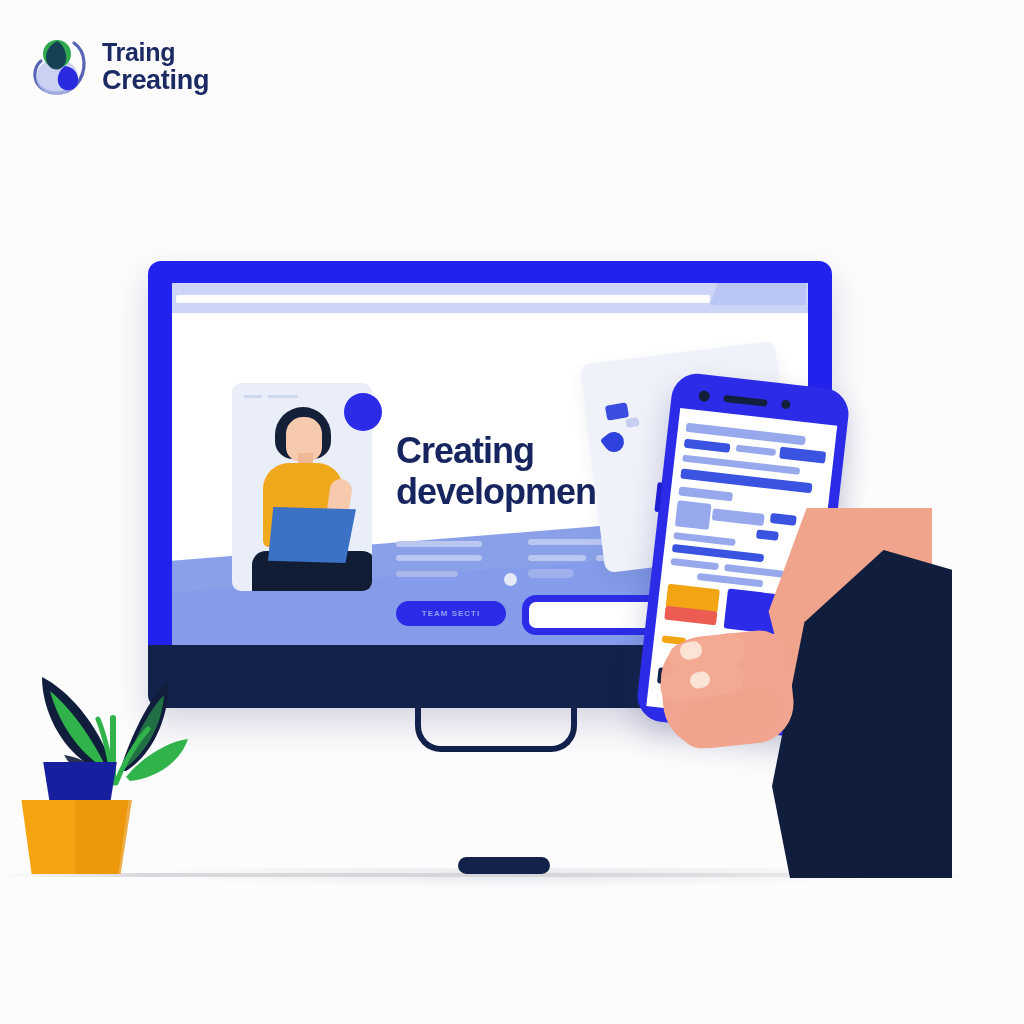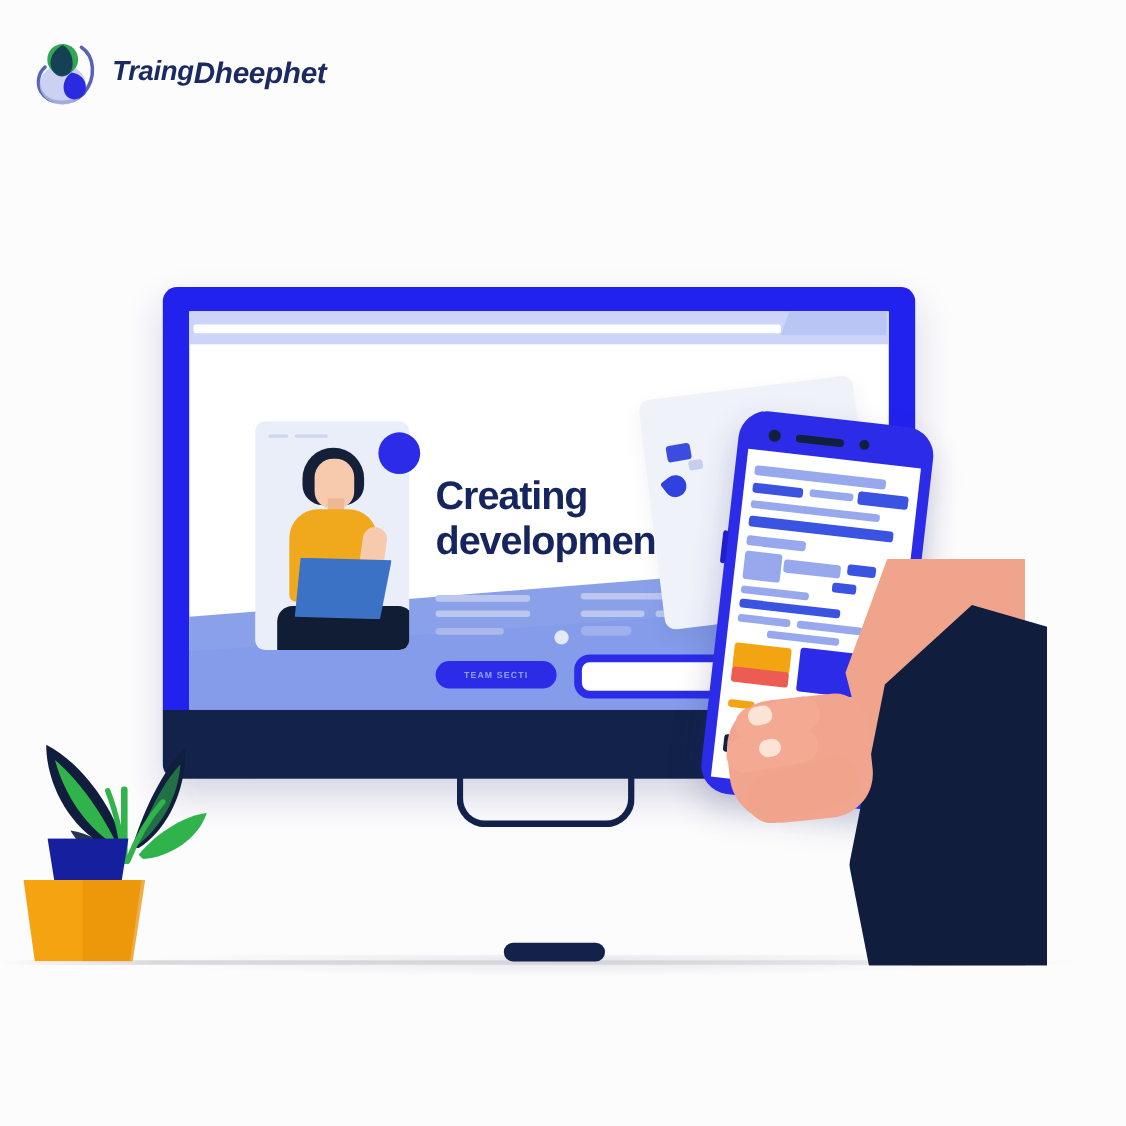--- a/index.html
+++ b/index.html
@@ -8,21 +8,21 @@
     background:#ffffff;
     font-family:"Liberation Sans",sans-serif;
     overflow:hidden;
     position:relative;
   }
   .stage{position:absolute;inset:0;background:#fcfcfd;}
 
   
   .brand{position:absolute;left:30px;top:33px;display:flex;align-items:center;gap:10px;}
   .brand-mark{width:62px;height:68px;position:relative;}
-  .brand-text{display:flex;flex-direction:row;line-height:1.08;font-style:italic;}
+  .brand-text{display:flex;flex-direction:column;line-height:1.08;}
   .brand-l1,.brand-l2{
     color:#1b2a63;font-weight:bold;letter-spacing:-0.3px;
     font-family:"Liberation Sans",sans-serif;
   }
   .brand-l1{font-size:25px;}
   .brand-l2{font-size:27px;}
 
   
   .floor-line{
     position:absolute;left:0;top:873px;width:1024px;height:4px;
@@ -233,21 +233,21 @@
       <svg viewBox="0 0 62 68" width="62" height="68">
         <path d="M44 10 C56 18 58 38 46 52 C34 64 14 62 7 50 C3 42 5 33 11 28" fill="none" stroke="#3a49a8" stroke-width="3.2" stroke-linecap="round" opacity=".85"></path>
         <ellipse cx="27" cy="44" rx="21" ry="18" fill="#b9c3ee" opacity=".75"></ellipse>
         <circle cx="27" cy="21" r="14" fill="#2fa84f"></circle>
         <path d="M27 8 C16 14 13 25 19 33 C25 40 35 36 36 27 C37 19 33 11 27 8 Z" fill="#123a55" opacity=".92"></path>
         <path d="M35 33 C29 37 26 45 29 52 C34 61 47 58 48 48 C49 40 43 34 35 33 Z" fill="#2a2ae0"></path>
       </svg>
     </div>
     <div class="brand-text">
       <div class="brand-l1">Traing</div>
-      <div class="brand-l2">Dheephet</div>
+      <div class="brand-l2">Creating</div>
     </div>
   </div>
 
   <div class="floor-shadow"></div>
   <div class="floor-line"></div>
 
   <div class="neck"></div>
   <div class="base"></div>
 
   <div class="monitor">

